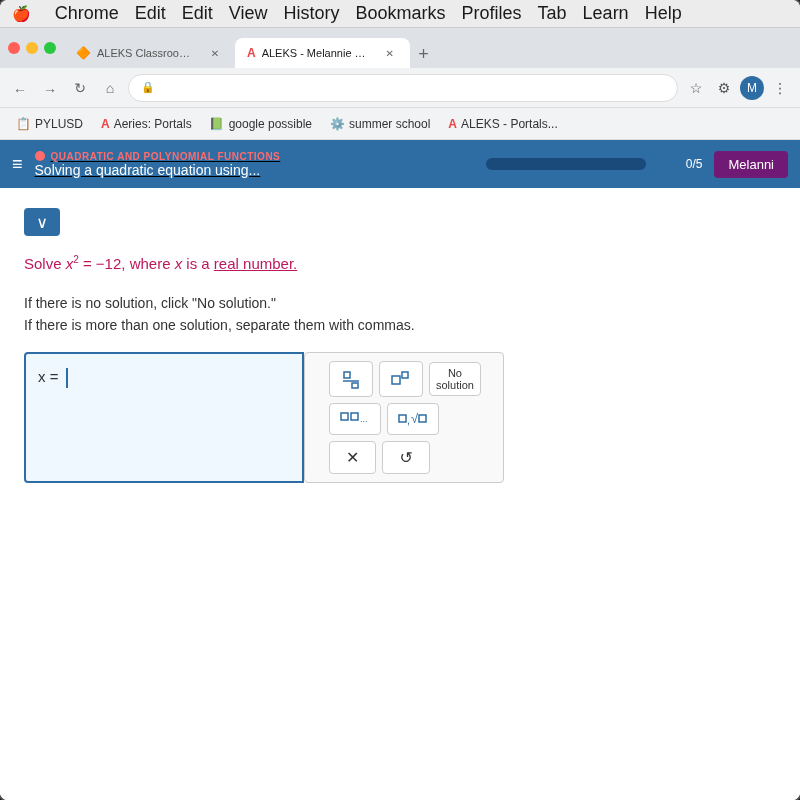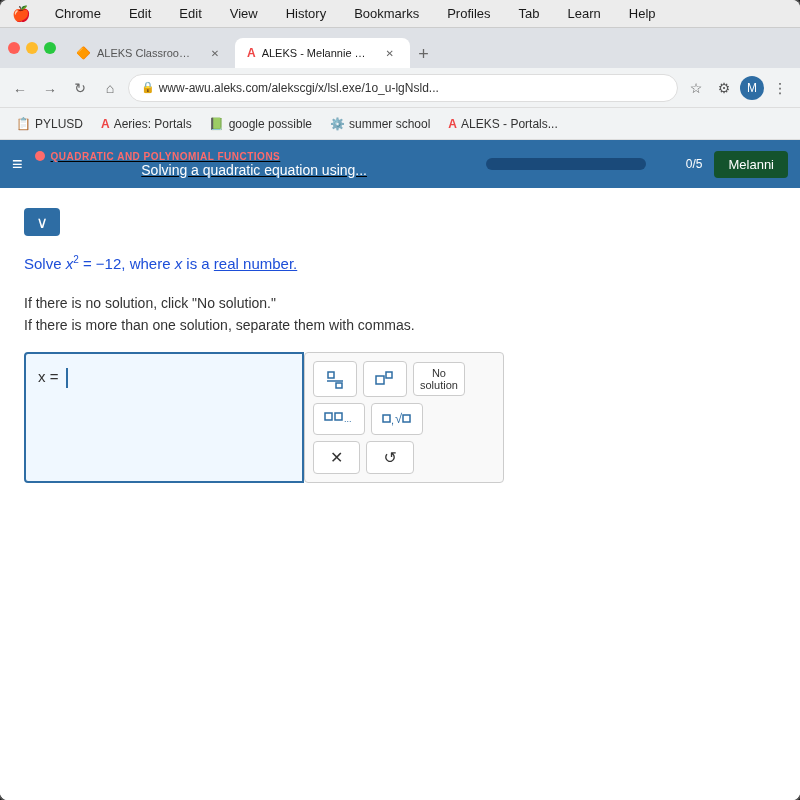--- a/index.html
+++ b/index.html
@@ -38,22 +38,22 @@
       border-bottom: 1px solid #ccc;
     }
 
     .menubar-apple {
       font-size: 15px;
       margin-right: 4px;
     }
 
     .menubar-items {
       display: flex;
-      gap: 28px;
-      font-size: 13px;
+      gap: 16px;
+      font-size: 18px;
     }
 
     
     .chrome-browser {
       display: flex;
       flex-direction: column;
       flex: 1;
       overflow: hidden;
     }
 
@@ -244,21 +244,20 @@
       color: #ff6b6b;
       font-size: 10px;
       font-weight: 600;
       letter-spacing: 0.5px;
     }
 
     .aleks-topic-title {
       color: white;
       font-size: 14px;
       font-weight: 500;
-      text-align: center;
     }
 
     .aleks-progress {
       display: flex;
       align-items: center;
       gap: 8px;
     }
 
     .progress-bar {
       width: 160px;
@@ -276,21 +275,21 @@
       border-radius: 3px;
     }
 
     .progress-text {
       color: white;
       font-size: 12px;
       margin-left: 32px;
     }
 
     .aleks-user-btn {
-      background: #14532d;
+      background: #701a75;
       color: white;
       padding: 6px 14px;
       border-radius: 4px;
       font-size: 13px;
       cursor: pointer;
     }
 
     
     .problem-area {
       flex: 1;
@@ -310,21 +309,21 @@
       align-items: center;
       justify-content: center;
       font-size: 16px;
       cursor: pointer;
       margin-bottom: 16px;
     }
 
     
     .problem-text {
       font-size: 15px;
-      color: #1d4ed8;
+      color: #be185d;
       line-height: 1.5;
       margin-bottom: 8px;
     }
 
     .problem-text sup {
       font-size: 10px;
     }
 
     .underline {
       text-decoration: underline;
@@ -379,20 +378,21 @@
       width: 200px;
       padding: 8px;
       display: grid;
       gap: 6px;
     }
 
     .keyboard-row {
       display: flex;
       align-items: center;
       gap: 6px;
+      margin-left: 16px;
     }
 
     .kb-btn {
       border: 1px solid #ccc;
       background: #fff;
       border-radius: 4px;
       padding: 6px 10px;
       font-size: 14px;
       cursor: pointer;
       display: flex;
@@ -498,21 +498,20 @@
       </div>
     </div>
 
     <div class="address-bar">
       <div class="nav-btn">←</div>
       <div class="nav-btn">→</div>
       <div class="nav-btn">↻</div>
       <div class="nav-btn">⌂</div>
       <div class="address-input">
         <span class="lock-icon">🔒</span>
-        <span class="address-text">www-awu.aleks.com/alekscgi/x/lsl.exe/1o_u-lgNsld...</span>
       </div>
       <div class="browser-icons">
         <div class="browser-icon-btn">☆</div>
         <div class="browser-icon-btn">⚙</div>
         <div class="browser-icon-btn" style="width:24px;height:24px;background:#2e6da4;border-radius:50%;color:white;font-size:12px;display:flex;align-items:center;justify-content:center;">M</div>
         <div class="browser-icon-btn">⋮</div>
       </div>
     </div>
 
     <div class="bookmarks-bar">

